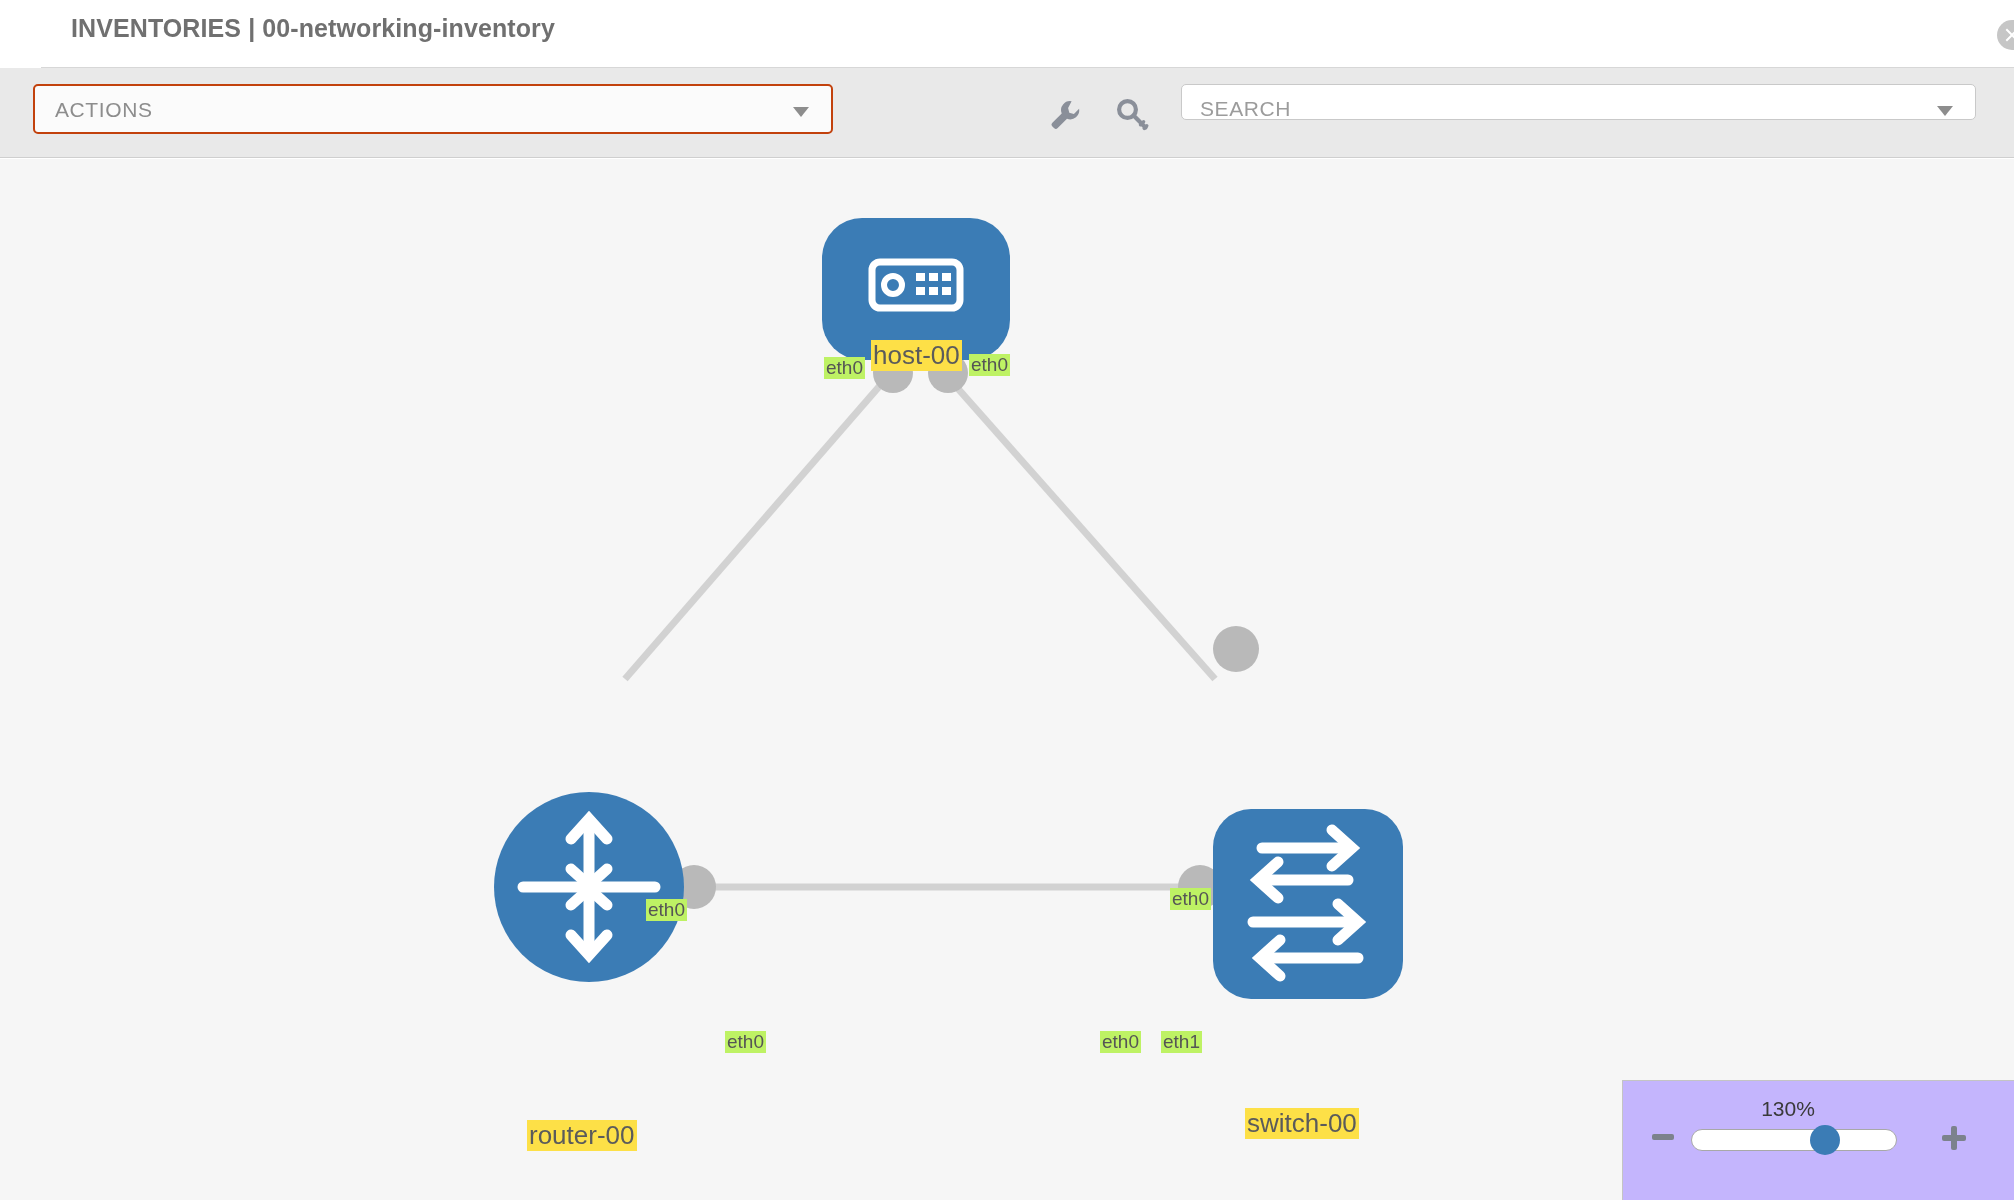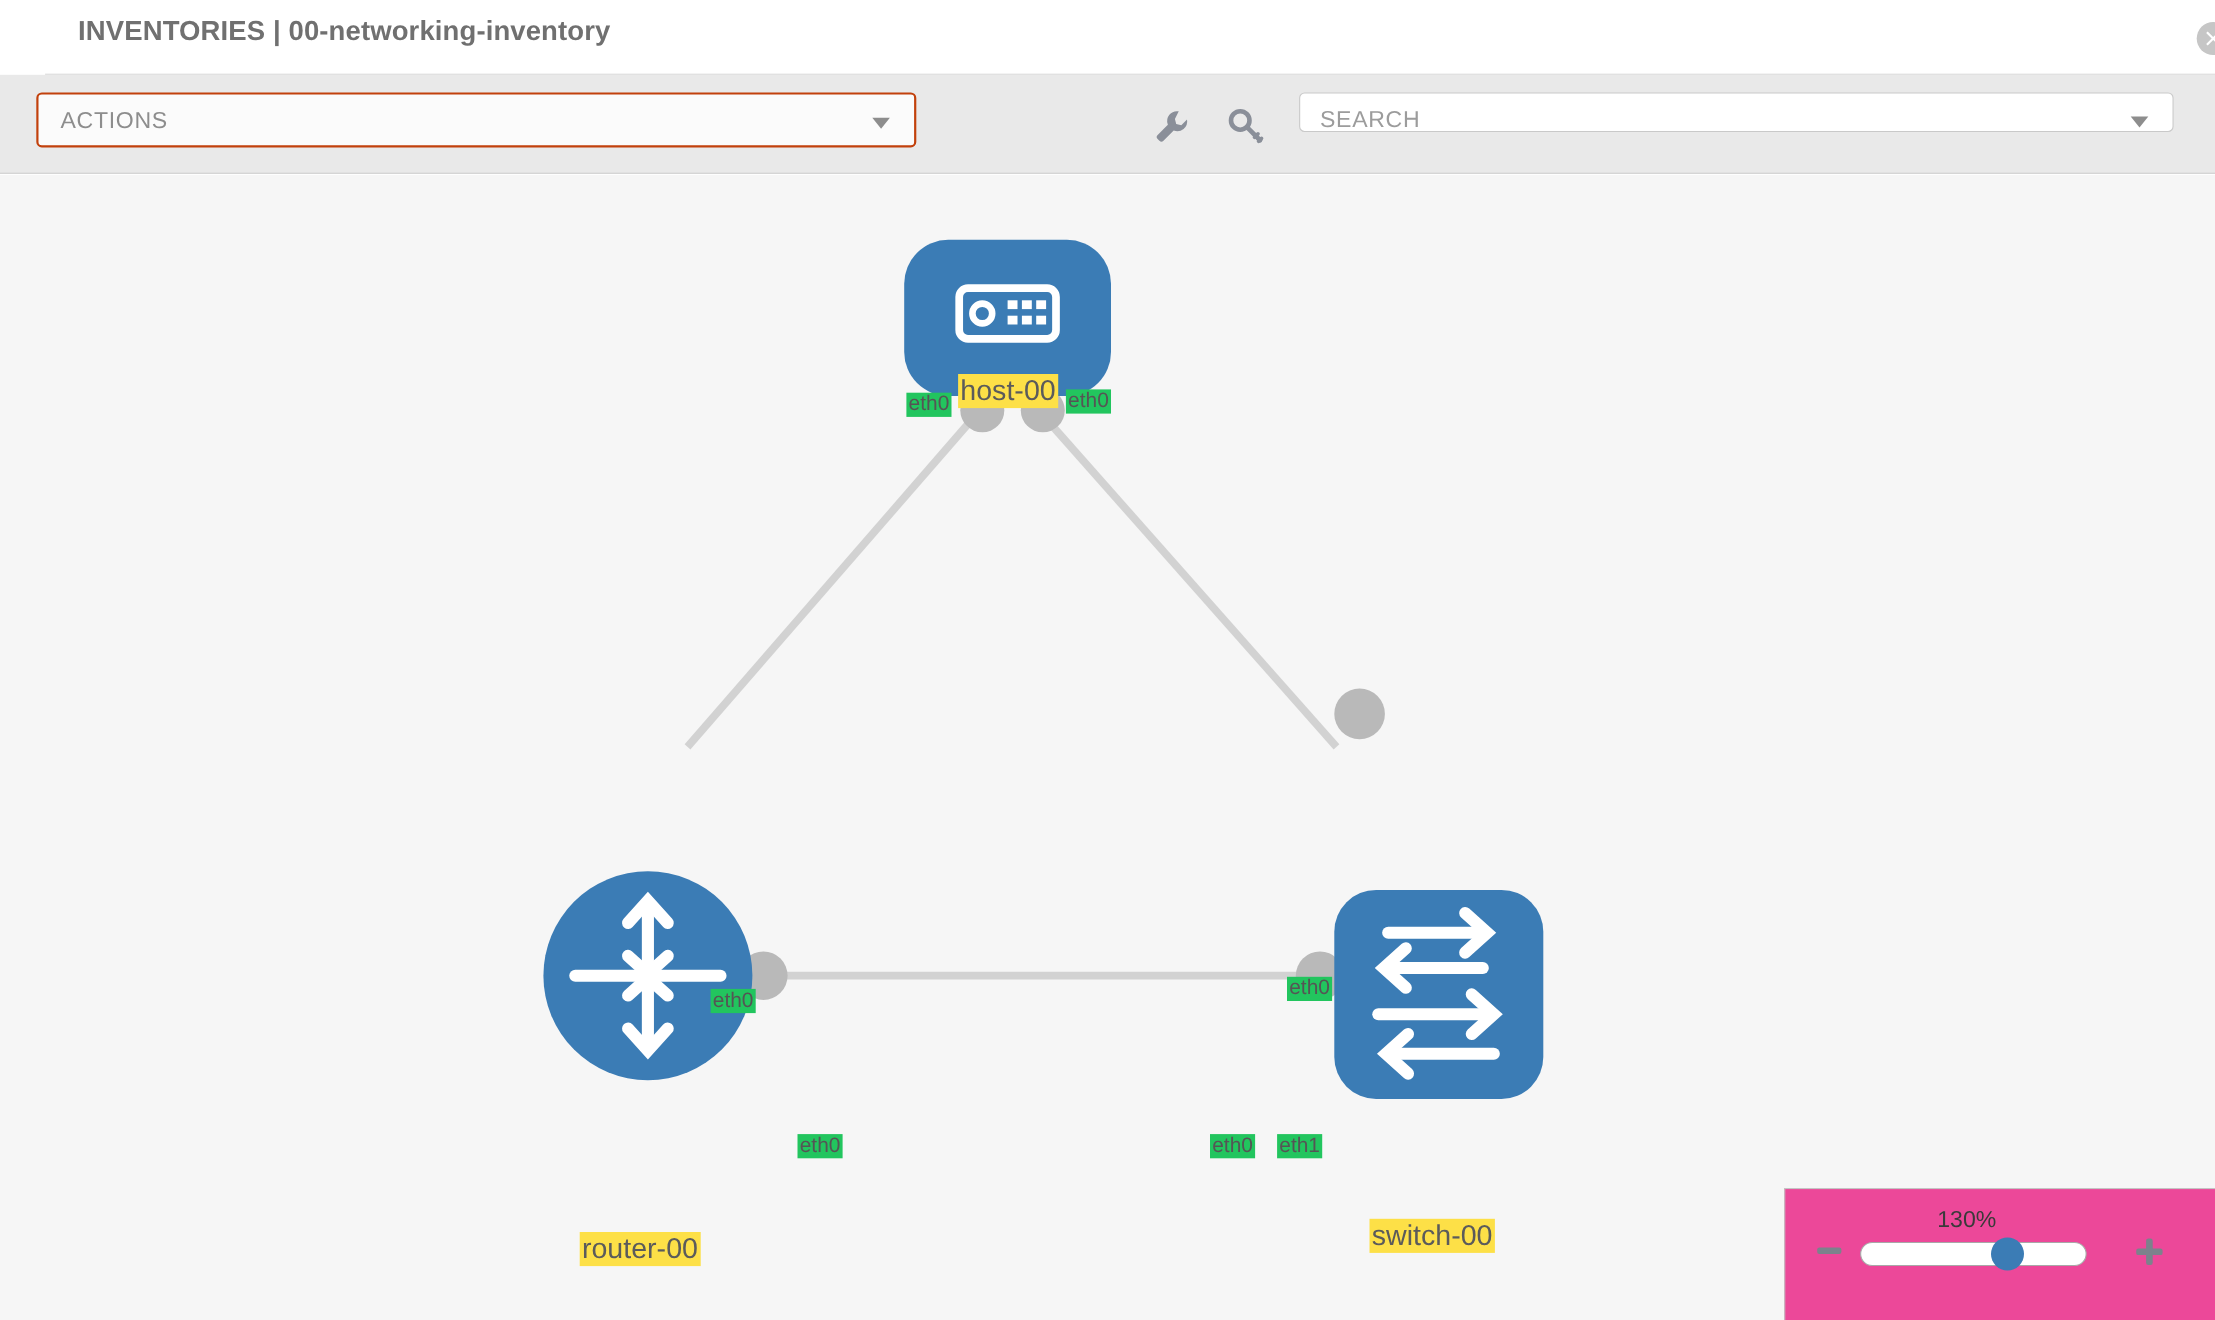--- a/index.html
+++ b/index.html
@@ -120,31 +120,31 @@
     font-size: 26px;
     color: #5b5b5b;
     background: #fde047;
     white-space: nowrap;
     padding: 0 2px;
   }
   .iface-label {
     position: absolute;
     font-size: 19px;
     color: #555555;
-    background: #22c55e;
+    background: #bef264;
     white-space: nowrap;
     padding: 0 2px;
   }
 
   
   .zoom-widget {
     position: absolute;
     left: 1622px; top: 1080px;
     width: 392px; height: 120px;
-    background: #ec4899;
+    background: #c4b5fd;
     border-top: 1px solid #c4c4c4;
     border-left: 1px solid #c4c4c4;
   }
   .zoom-pct {
     position: absolute;
     left: 0; top: 16px;
     width: 330px;
     text-align: center;
     font-size: 21px;
     color: #3a3a3a;

